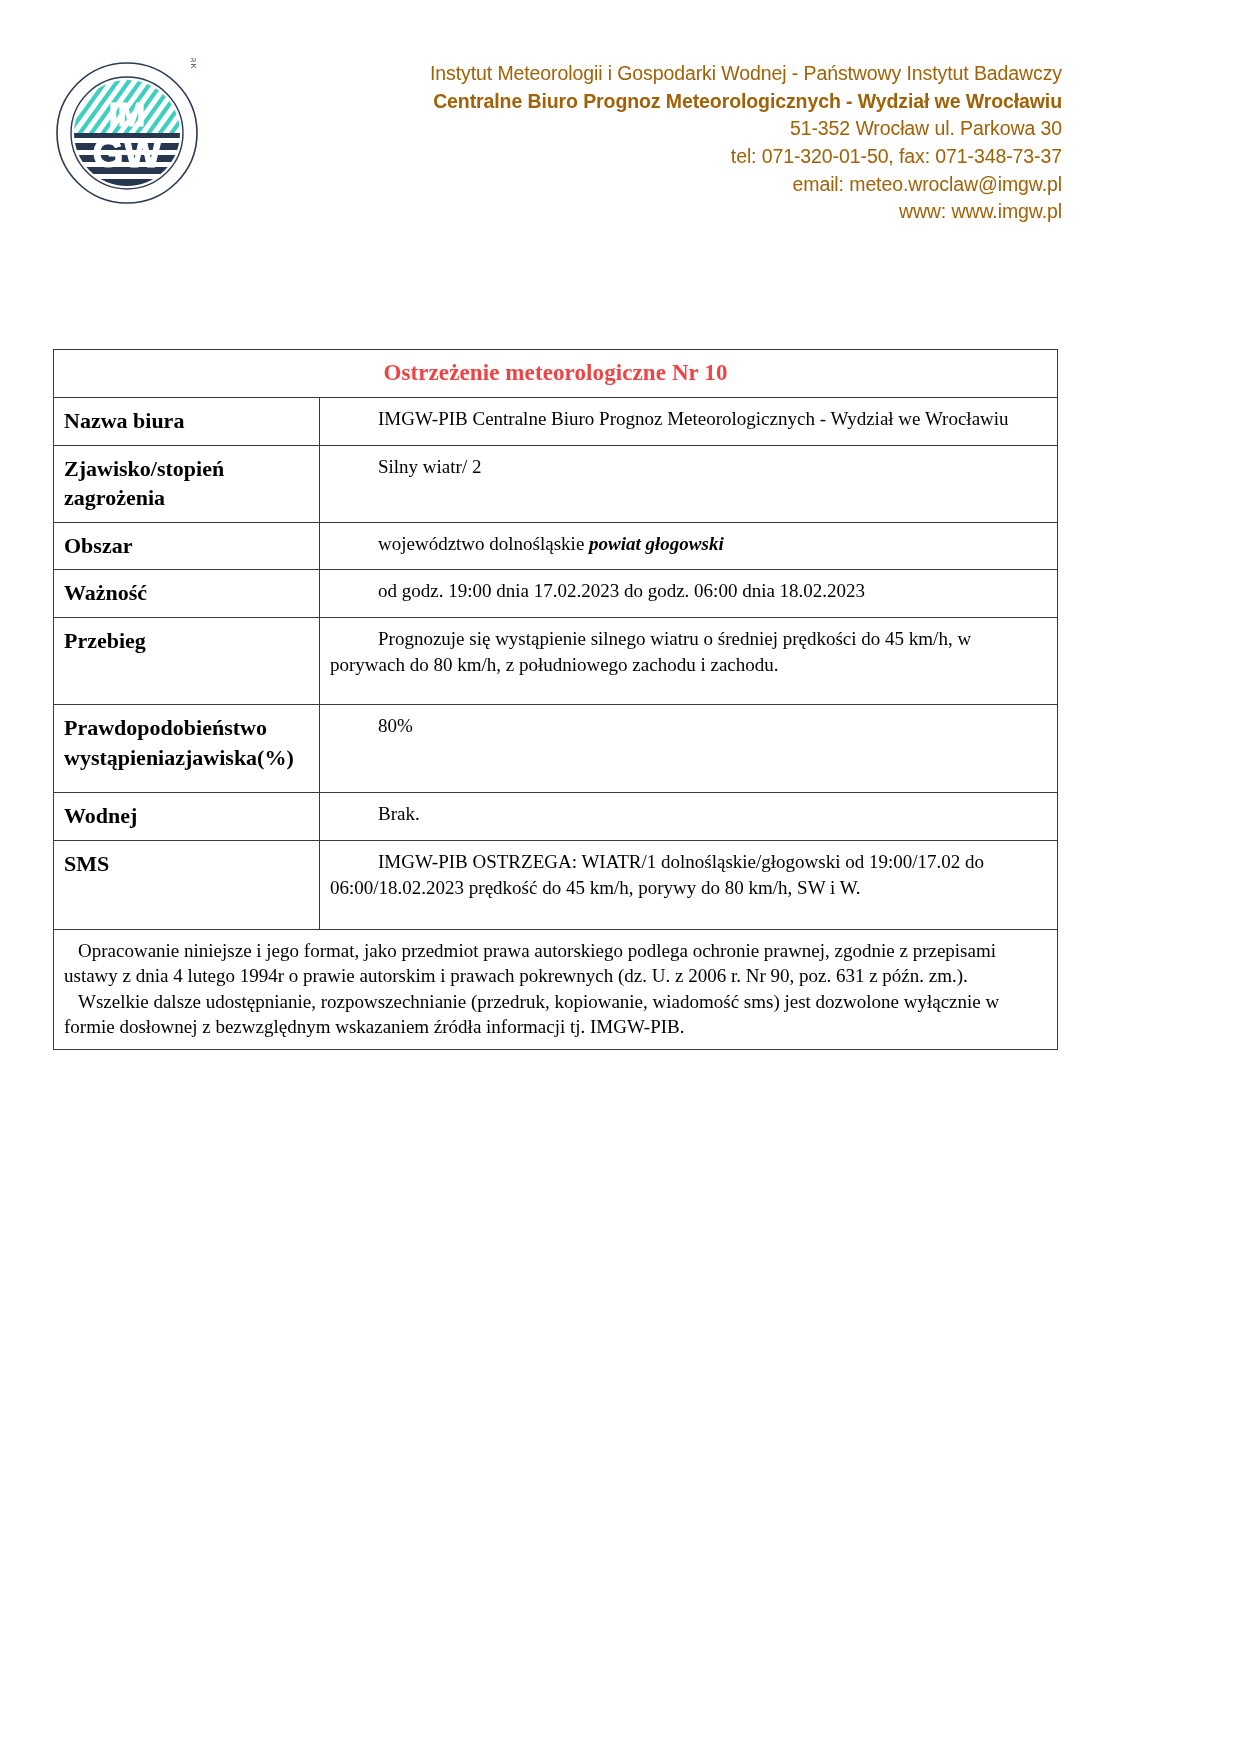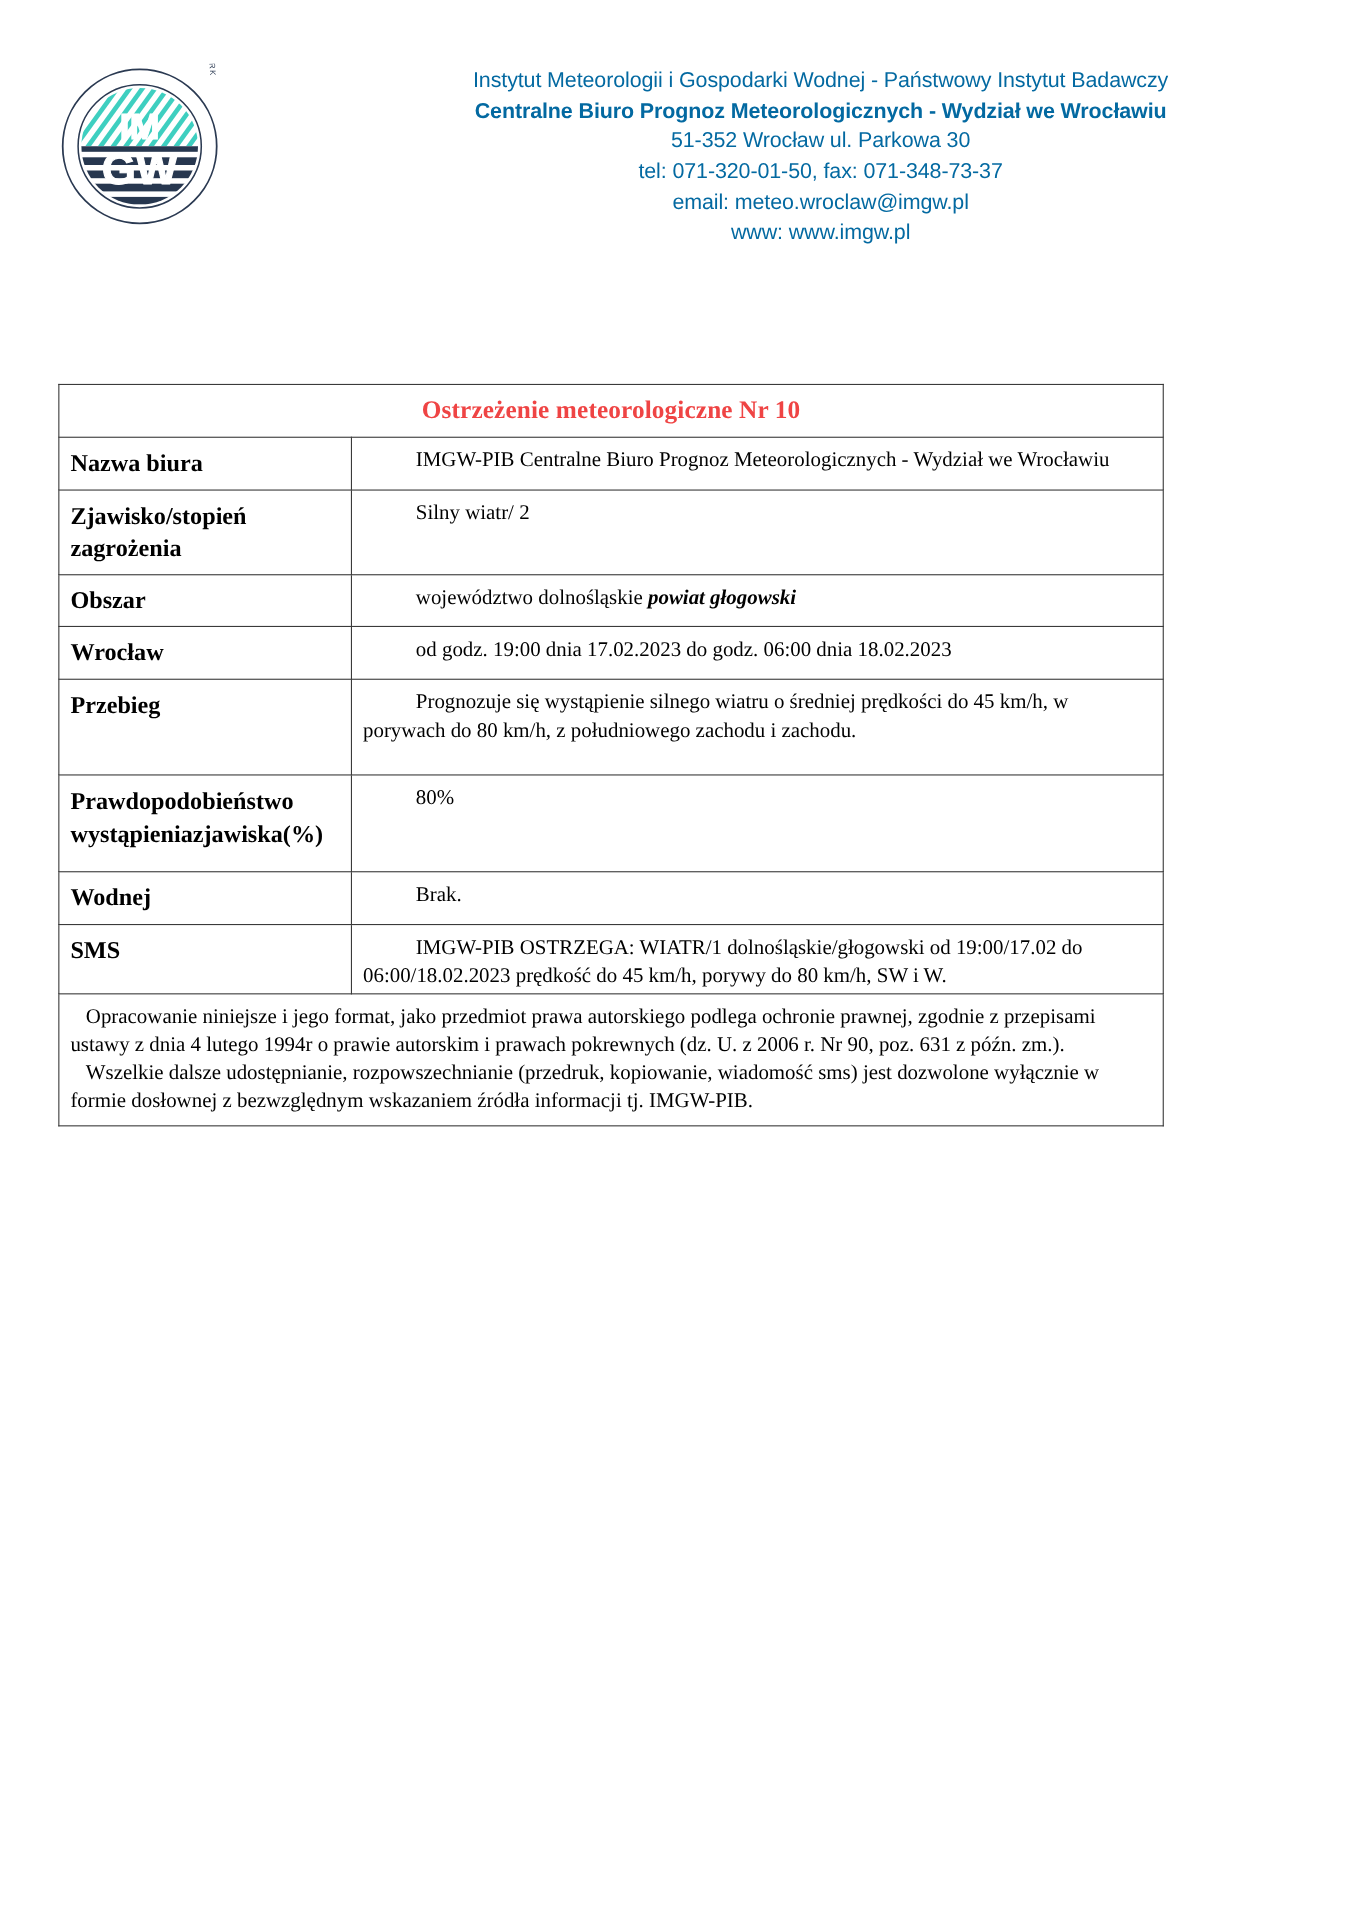--- a/index.html
+++ b/index.html
@@ -33,23 +33,23 @@
     height: 150px;
   }
   .logo-wrap svg {
     display: block;
   }
 
   .header-text {
     position: absolute;
     right: 178px;
     top: 60px;
-    text-align: center;
+    text-align: right;
     font-family: "Liberation Sans", "DejaVu Sans", sans-serif;
-    color: #0369a1;
+    color: #a16207;
     line-height: 1.42;
   }
   .header-text .hline {
     font-size: 19.5px;
     white-space: nowrap;
     letter-spacing: -0.1px;
   }
   .header-text .hline.bold {
     font-weight: bold;
   }
@@ -92,21 +92,21 @@
   }
   .val {
     font-size: 19px;
     line-height: 1.38;
     margin-left: 48px;
   }
   .val b { font-weight: bold; font-style: italic; }
 
   td.tall-przebieg { padding-bottom: 26px; }
   td.tall-prawd { padding-bottom: 20px; }
-  td.tall-sms { padding-bottom: 2px; }
+  td.tall-sms { padding-bottom: 28px; }
 
   
   .footer-cell {
     padding: 10px 16px 12px 16px;
     font-size: 18.2px;
     line-height: 1.42;
   }
   .footer-cell p {
     margin: 0 0 1px 0;
     text-indent: 14px;
@@ -223,21 +223,21 @@
     <td>
       <span class="lbl">Obszar</span>
     </td>
     <td>
       <span class="val"><span>województwo dolnośląskie </span><b>powiat głogowski</b></span>
     </td>
   </tr>
 
   <tr>
     <td>
-      <span class="lbl">Wrocław</span>
+      <span class="lbl">Ważność</span>
     </td>
     <td>
       <span class="val">od godz. 19:00 dnia 17.02.2023 do godz. 06:00 dnia 18.02.2023</span>
     </td>
   </tr>
 
   <tr>
     <td class="tall-przebieg">
       <span class="lbl">Przebieg</span>
     </td>

